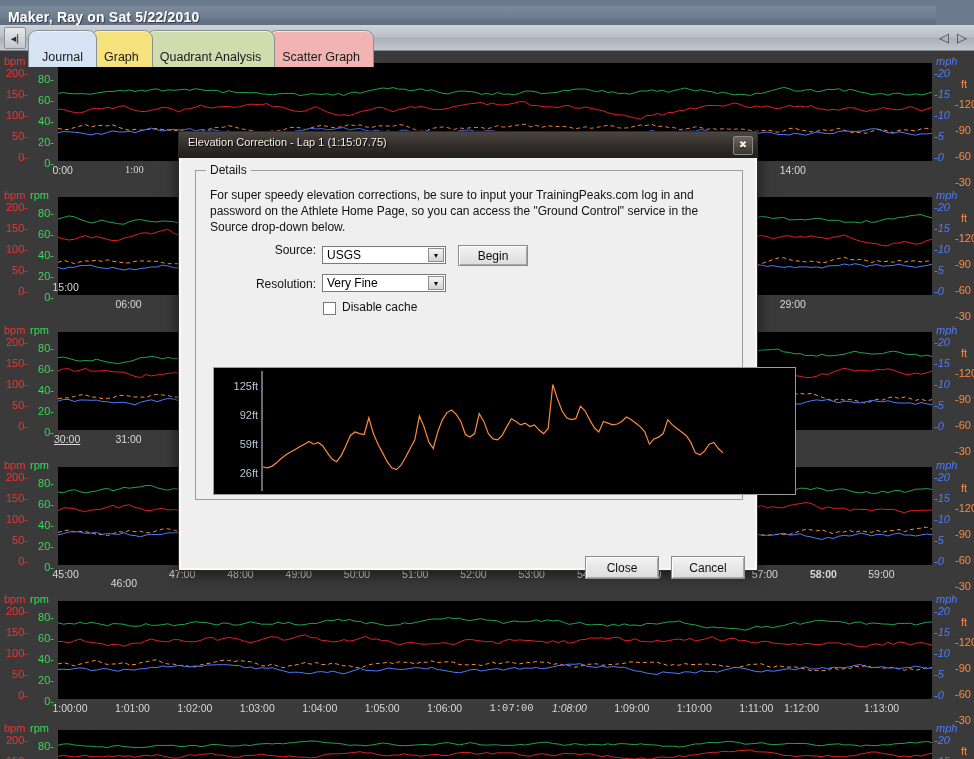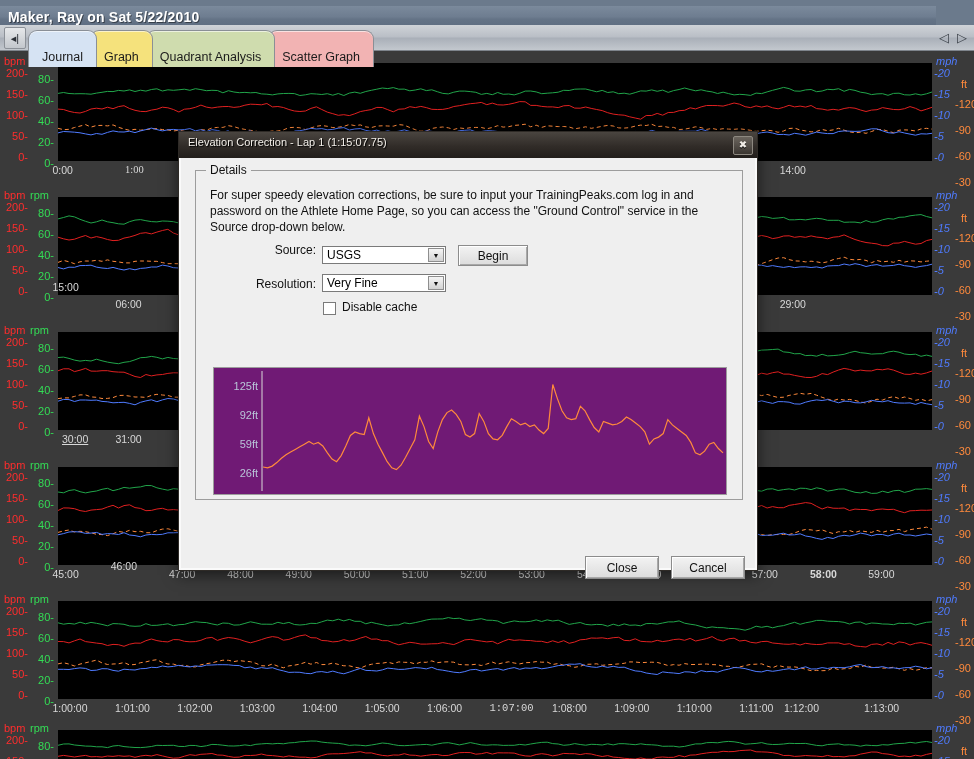--- a/index.html
+++ b/index.html
@@ -147,22 +147,22 @@
     box-shadow:inset 1px 1px 0 #ffffff, inset -1px -1px 0 #a8a8a8;
     font-size:12px;color:#111;text-align:center;
     box-sizing:border-box;
   }
   .cbx{
     position:absolute;width:13px;height:13px;
     background:#fff;border:1px solid #7a7a7a;box-sizing:border-box;
   }
   .cbx-lbl{position:absolute;font-size:12px;color:#111;}
   .elevbox{
-    position:absolute;left:17px;top:196px;width:514px;height:128px;
-    background:#701a75;border:1px solid #9c9c9c;
+    position:absolute;left:17px;top:196px;width:583px;height:128px;
+    background:#000000;border:1px solid #9c9c9c;
     box-sizing:border-box;overflow:hidden;
   }
   .ev-lbl{position:absolute;color:#b9c4d8;font-size:11px;right:0;text-align:right;}
   svg{display:block;}
 </style>
 </head>
 <body>
 
 <div id="app">
 
@@ -288,21 +288,21 @@
           <div class="axis ax-ft" style="left: 955px; top: 76px;">-60</div>
           <div class="axis ax-ft" style="left: 955px; top: 102px;">-30</div>
           <div class="gplot" style="left: 58px; top: 12px; width: 874px; height: 98px;">
             <svg width="874" height="98">
               <polyline points="0.0,25.5 5.5,25.1 11.0,26.4 16.5,28.1 22.0,29.1 27.5,28.4 33.0,29.0 38.5,27.2 44.0,28.8 49.5,30.1 55.0,31.0 60.5,31.7 66.0,30.3 71.5,29.6 77.0,27.8 82.5,25.7 87.9,25.4 93.4,24.4 98.9,25.3 104.4,26.9 109.9,25.4 115.4,26.5 120.9,26.9 126.4,28.1 131.9,26.2 137.4,24.1 142.9,25.0 148.4,26.6 153.9,28.1 159.4,28.3 164.9,26.0 170.4,25.8 175.9,26.7 181.4,26.6 186.9,25.6 192.4,23.8 197.9,24.2 203.4,22.2 208.9,22.8 214.4,22.7 219.9,23.8 225.4,25.2 230.9,25.3 236.4,25.2 241.9,26.8 247.4,25.7 252.9,23.7 258.4,24.7 263.8,24.3 269.3,22.2 274.8,22.8 280.3,23.8 285.8,22.7 291.3,24.1 296.8,23.6 302.3,24.1 307.8,23.4 313.3,24.7 318.8,23.8 324.3,22.3 329.8,23.7 335.3,25.1 340.8,26.8 346.3,26.5 351.8,26.9 357.3,24.6 362.8,23.2 368.3,21.5 373.8,22.5 379.3,23.9 384.8,25.4 390.3,23.9 395.8,22.0 401.3,20.7 406.8,20.5 412.3,22.1 417.8,21.6 423.3,22.1 428.8,21.3 434.3,20.8 439.7,23.2 445.2,22.9 450.7,21.7 456.2,21.6 461.7,22.2 467.2,20.6 472.7,21.9 478.2,23.0 483.7,24.4 489.2,26.3 494.7,24.7 500.2,26.1 505.7,24.7 511.2,23.8 516.7,22.0 522.2,21.8 527.7,22.4 533.2,24.6 538.7,26.1 544.2,27.1 549.7,27.9 555.2,28.9 560.7,28.0 566.2,27.8 571.7,27.9 577.2,26.2 582.7,26.8 588.2,25.6 593.7,24.9 599.2,26.1 604.7,27.5 610.2,27.9 615.6,27.2 621.1,28.5 626.6,26.2 632.1,27.0 637.6,25.0 643.1,26.8 648.6,28.3 654.1,26.0 659.6,25.0 665.1,25.1 670.6,25.9 676.1,23.5 681.6,22.3 687.1,20.5 692.6,19.0 698.1,19.3 703.6,18.1 709.1,17.9 714.6,17.5 720.1,17.1 725.6,19.9 731.1,20.4 736.6,21.8 742.1,21.6 747.6,23.6 753.1,23.3 758.6,24.2 764.1,22.3 769.6,23.9 775.1,23.6 780.6,23.1 786.1,22.3 791.5,20.6 797.0,19.3 802.5,20.7 808.0,21.2 813.5,22.1 819.0,21.8 824.5,21.7 830.0,20.0 835.5,19.2 841.0,20.2 846.5,22.0 852.0,22.6 857.5,22.2 863.0,24.3 868.5,23.1 874.0,24.4" fill="none" stroke="#21a54a" stroke-width="1"></polyline>
               <polyline points="0.0,38.8 5.5,36.8 11.0,36.8 16.5,39.6 22.0,38.2 27.5,36.4 33.0,39.1 38.5,39.2 44.0,38.7 49.5,38.7 55.0,39.7 60.5,40.1 66.0,40.2 71.5,42.3 77.0,44.5 82.5,45.5 87.9,42.5 93.4,43.9 98.9,42.9 104.4,42.5 109.9,41.4 115.4,40.8 120.9,40.9 126.4,39.8 131.9,39.2 137.4,41.7 142.9,40.9 148.4,40.0 153.9,40.5 159.4,41.0 164.9,39.0 170.4,38.6 175.9,39.3 181.4,38.7 186.9,41.3 192.4,42.8 197.9,43.2 203.4,41.3 208.9,41.4 214.4,43.8 219.9,42.9 225.4,45.1 230.9,44.3 236.4,41.8 241.9,39.9 247.4,40.2 252.9,41.6 258.4,42.5 263.8,40.5 269.3,39.7 274.8,39.8 280.3,39.9 285.8,40.5 291.3,39.9 296.8,38.8 302.3,38.6 307.8,38.7 313.3,39.2 318.8,41.7 324.3,39.4 329.8,40.4 335.3,42.0 340.8,39.6 346.3,39.5 351.8,41.2 357.3,41.9 362.8,40.3 368.3,40.1 373.8,39.9 379.3,41.0 384.8,40.9 390.3,39.3 395.8,39.0 401.3,37.8 406.8,38.6 412.3,38.5 417.8,37.5 423.3,39.2 428.8,40.6 434.3,42.6 439.7,43.1 445.2,40.8 450.7,40.8 456.2,42.2 461.7,44.6 467.2,41.9 472.7,42.7 478.2,44.8 483.7,42.6 489.2,41.7 494.7,40.0 500.2,38.0 505.7,38.8 511.2,41.1 516.7,40.9 522.2,38.9 527.7,38.7 533.2,38.0 538.7,38.9 544.2,40.8 549.7,39.1 555.2,39.6 560.7,39.2 566.2,38.6 571.7,40.2 577.2,42.3 582.7,44.2 588.2,45.1 593.7,42.9 599.2,43.2 604.7,41.1 610.2,43.5 615.6,41.0 621.1,41.3 626.6,41.8 632.1,44.3 637.6,43.7 643.1,45.5 648.6,45.5 654.1,47.1 659.6,48.1 665.1,46.6 670.6,43.5 676.1,42.0 681.6,43.0 687.1,41.9 692.6,43.9 698.1,43.3 703.6,41.2 709.1,42.3 714.6,40.7 720.1,39.8 725.6,42.1 731.1,42.1 736.6,43.4 742.1,44.4 747.6,45.4 753.1,45.5 758.6,44.3 764.1,41.6 769.6,42.6 775.1,40.1 780.6,38.0 786.1,36.4 791.5,37.4 797.0,39.0 802.5,38.1 808.0,38.8 813.5,38.9 819.0,37.3 824.5,37.8 830.0,36.8 835.5,38.1 841.0,40.2 846.5,42.2 852.0,42.4 857.5,41.1 863.0,42.2 868.5,40.9 874.0,39.0" fill="none" stroke="#e02020" stroke-width="1"></polyline>
               <polyline points="0.0,66.6 5.5,65.9 11.0,65.9 16.5,64.4 22.0,62.9 27.5,62.9 33.0,64.9 38.5,65.3 44.0,66.5 49.5,66.4 55.0,65.6 60.5,63.5 66.0,63.3 71.5,64.1 77.0,65.0 82.5,65.0 87.9,65.4 93.4,63.4 98.9,62.3 104.4,63.0 109.9,63.5 115.4,65.1 120.9,65.2 126.4,66.6 131.9,64.8 137.4,63.0 142.9,65.0 148.4,64.7 153.9,63.0 159.4,61.5 164.9,62.8 170.4,61.4 175.9,60.5 181.4,60.4 186.9,61.7 192.4,63.8 197.9,64.9 203.4,62.9 208.9,64.3 214.4,66.1 219.9,65.8 225.4,67.1 230.9,67.6 236.4,65.5 241.9,65.2 247.4,63.8 252.9,64.5 258.4,66.6 263.8,66.2 269.3,67.0 274.8,64.8 280.3,62.9 285.8,62.1 291.3,62.3 296.8,64.3 302.3,66.3 307.8,67.9 313.3,69.2 318.8,70.2 324.3,69.7 329.8,67.9 335.3,69.0 340.8,67.7 346.3,69.3 351.8,68.2 357.3,65.9 362.8,64.5 368.3,64.0 373.8,66.1 379.3,67.0 384.8,67.0 390.3,64.8 395.8,64.0 401.3,63.0 406.8,64.1 412.3,65.0 417.8,66.8 423.3,66.4 428.8,65.7 434.3,66.5 439.7,64.4 445.2,65.8 450.7,66.7 456.2,66.4 461.7,66.3 467.2,65.3 472.7,66.9 478.2,68.1 483.7,67.3 489.2,66.8 494.7,65.9 500.2,67.5 505.7,65.3 511.2,64.0 516.7,64.9 522.2,64.3 527.7,66.4 533.2,66.1 538.7,67.0 544.2,65.1 549.7,67.1 555.2,66.2 560.7,64.0 566.2,65.1 571.7,65.3 577.2,64.8 582.7,66.6 588.2,64.5 593.7,65.6 599.2,64.5 604.7,63.9 610.2,62.7 615.6,61.1 621.1,62.9 626.6,63.5 632.1,63.6 637.6,62.9 643.1,64.0 648.6,62.9 654.1,62.7 659.6,61.9 665.1,62.3 670.6,63.8 676.1,64.1 681.6,66.2 687.1,64.4 692.6,62.7 698.1,62.2 703.6,63.6 709.1,62.4 714.6,64.1 720.1,65.5 725.6,65.2 731.1,63.4 736.6,62.4 742.1,61.3 747.6,62.3 753.1,61.4 758.6,63.2 764.1,65.3 769.6,67.1 775.1,68.7 780.6,67.0 786.1,68.1 791.5,67.4 797.0,68.4 802.5,69.9 808.0,71.1 813.5,69.3 819.0,67.2 824.5,68.1 830.0,65.9 835.5,64.6 841.0,66.5 846.5,65.0 852.0,66.5 857.5,68.3 863.0,67.2 868.5,68.9 874.0,67.6" fill="none" stroke="#ff8a3c" stroke-width="1" stroke-dasharray="4 3"></polyline>
               <polyline points="0.0,69.2 5.5,67.4 11.0,67.6 16.5,69.5 22.0,68.0 27.5,68.0 33.0,68.3 38.5,68.1 44.0,69.4 49.5,69.8 55.0,70.8 60.5,70.5 66.0,70.3 71.5,71.4 77.0,72.8 82.5,70.3 87.9,68.9 93.4,67.8 98.9,69.7 104.4,67.9 109.9,66.5 115.4,67.0 120.9,68.6 126.4,67.2 131.9,69.0 137.4,69.4 142.9,67.4 148.4,66.7 153.9,66.0 159.4,67.1 164.9,65.6 170.4,65.8 175.9,66.4 181.4,67.5 186.9,69.1 192.4,69.7 197.9,69.9 203.4,69.2 208.9,68.8 214.4,70.3 219.9,70.9 225.4,68.8 230.9,70.1 236.4,96.0 241.9,70.3 247.4,68.8 252.9,69.9 258.4,71.0 263.8,69.2 269.3,70.8 274.8,72.1 280.3,71.2 285.8,71.3 291.3,96.0 296.8,72.8 302.3,71.5 307.8,71.6 313.3,73.1 318.8,73.5 324.3,74.5 329.8,73.1 335.3,72.8 340.8,71.9 346.3,70.0 351.8,68.9 357.3,68.9 362.8,70.7 368.3,69.6 373.8,69.0 379.3,68.3 384.8,68.5 390.3,67.0 395.8,66.2 401.3,67.3 406.8,66.6 412.3,67.1 417.8,68.4 423.3,96.0 428.8,69.2 434.3,70.9 439.7,69.4 445.2,67.9 450.7,68.7 456.2,67.9 461.7,67.0 467.2,68.1 472.7,68.9 478.2,69.1 483.7,69.9 489.2,68.5 494.7,67.5 500.2,96.0 505.7,68.4 511.2,70.1 516.7,69.3 522.2,69.8 527.7,96.0 533.2,67.0 538.7,66.4 544.2,67.0 549.7,67.5 555.2,68.5 560.7,67.9 566.2,68.3 571.7,67.0 577.2,65.7 582.7,65.0 588.2,66.1 593.7,68.3 599.2,69.2 604.7,68.3 610.2,69.7 615.6,69.2 621.1,70.1 626.6,68.3 632.1,67.9 637.6,68.6 643.1,69.1 648.6,70.9 654.1,71.1 659.6,72.4 665.1,72.3 670.6,72.8 676.1,71.2 681.6,70.6 687.1,70.9 692.6,71.2 698.1,70.2 703.6,68.8 709.1,70.2 714.6,71.4 720.1,69.6 725.6,69.7 731.1,70.2 736.6,71.9 742.1,72.1 747.6,70.2 753.1,68.8 758.6,67.9 764.1,68.5 769.6,67.6 775.1,69.2 780.6,70.8 786.1,69.2 791.5,69.4 797.0,70.7 802.5,70.9 808.0,69.9 813.5,68.3 819.0,69.3 824.5,69.8 830.0,68.7 835.5,70.4 841.0,71.0 846.5,71.1 852.0,70.9 857.5,72.4 863.0,70.5 868.5,71.8 874.0,72.7" fill="none" stroke="#4f7bff" stroke-width="1"></polyline>
             </svg>
           </div>
-          <div class="tlabel" style="left: 62px; top: 113px; text-decoration: underline;">30:00</div>
+          <div class="tlabel" style="left: 54px; top: 113px; text-decoration: underline;">30:00</div>
           <div class="tlabel" style="left: 115.416px; top: 113px;">31:00</div>
           <div class="tlabel" style="left: 178.344px; top: 113px;">42:00</div>
           <div class="tlabel" style="left: 653.8px; top: 113px;">43:00</div>
           <div class="tlabel" style="left: 716.728px; top: 113px;">44:00</div>
         </div>
         <div class="grow" style="top: 404px; height: 134px;">
           <div class="axis ax-hdr ax-bpm" style="left: 4px; top: 4px;">bpm</div>
           <div class="axis ax-hdr ax-rpm" style="left: 30px; top: 4px;">rpm</div>
           <div class="axis ax-hdr ax-mph" style="left: 936px; top: 4px;">mph</div>
           <div class="axis ax-hdr ax-ft" style="left: 961px; top: 4px;">ft</div>
@@ -327,21 +327,21 @@
           <div class="axis ax-ft" style="left: 955px; top: 102px;">-30</div>
           <div class="gplot" style="left: 58px; top: 12px; width: 874px; height: 98px;">
             <svg width="874" height="98">
               <polyline points="0.0,25.0 5.5,25.8 11.0,23.5 16.5,22.7 22.0,24.7 27.5,25.9 33.0,24.8 38.5,24.0 44.0,22.3 49.5,21.3 55.0,23.7 60.5,22.3 66.0,20.4 71.5,21.2 77.0,20.4 82.5,19.9 87.9,18.5 93.4,18.6 98.9,20.8 104.4,22.1 109.9,23.2 115.4,21.7 120.9,22.2 126.4,23.8 131.9,21.6 137.4,21.4 142.9,21.8 148.4,22.8 153.9,23.1 159.4,21.8 164.9,21.4 170.4,21.0 175.9,20.7 181.4,20.4 186.9,22.5 192.4,23.6 197.9,25.2 203.4,23.6 208.9,21.6 214.4,20.8 219.9,19.3 225.4,20.5 230.9,21.2 236.4,22.2 241.9,24.4 247.4,22.5 252.9,21.4 258.4,23.6 263.8,22.7 269.3,24.2 274.8,23.7 280.3,21.7 285.8,20.2 291.3,20.7 296.8,22.7 302.3,23.0 307.8,24.0 313.3,25.8 318.8,24.4 324.3,25.5 329.8,26.4 335.3,27.4 340.8,25.7 346.3,24.0 351.8,25.6 357.3,24.6 362.8,26.4 368.3,24.5 373.8,24.9 379.3,25.0 384.8,22.8 390.3,21.7 395.8,23.4 401.3,22.5 406.8,22.8 412.3,23.0 417.8,21.7 423.3,23.2 428.8,24.9 434.3,25.7 439.7,23.5 445.2,24.2 450.7,26.2 456.2,27.3 461.7,26.3 467.2,25.0 472.7,25.4 478.2,26.8 483.7,28.5 489.2,26.0 494.7,24.3 500.2,24.0 505.7,26.0 511.2,26.0 516.7,26.3 522.2,27.8 527.7,25.6 533.2,27.3 538.7,26.8 544.2,26.8 549.7,26.9 555.2,27.9 560.7,27.7 566.2,26.2 571.7,24.4 577.2,23.7 582.7,21.8 588.2,23.3 593.7,22.7 599.2,21.8 604.7,21.8 610.2,20.2 615.6,20.5 621.1,19.1 626.6,20.6 632.1,19.0 637.6,18.3 643.1,17.1 648.6,19.6 654.1,21.2 659.6,21.6 665.1,22.3 670.6,23.0 676.1,23.1 681.6,22.3 687.1,23.4 692.6,25.0 698.1,23.4 703.6,24.2 709.1,22.1 714.6,21.8 720.1,23.5 725.6,22.6 731.1,21.9 736.6,23.0 742.1,21.2 747.6,21.4 753.1,22.6 758.6,20.8 764.1,21.9 769.6,24.1 775.1,23.2 780.6,22.1 786.1,22.0 791.5,23.7 797.0,25.3 802.5,25.9 808.0,24.6 813.5,26.4 819.0,26.2 824.5,24.2 830.0,25.6 835.5,23.8 841.0,23.3 846.5,25.4 852.0,24.1 857.5,22.2 863.0,22.1 868.5,21.6 874.0,22.4" fill="none" stroke="#21a54a" stroke-width="1"></polyline>
               <polyline points="0.0,43.5 5.5,40.9 11.0,41.0 16.5,41.7 22.0,43.6 27.5,44.5 33.0,43.1 38.5,42.6 44.0,42.1 49.5,40.0 55.0,38.3 60.5,41.0 66.0,38.6 71.5,37.8 77.0,40.6 82.5,41.4 87.9,43.7 93.4,43.4 98.9,42.0 104.4,41.3 109.9,43.0 115.4,42.6 120.9,43.1 126.4,45.0 131.9,46.2 137.4,45.6 142.9,43.0 148.4,44.0 153.9,42.9 159.4,43.8 164.9,42.3 170.4,40.4 175.9,40.7 181.4,40.5 186.9,40.3 192.4,41.4 197.9,42.9 203.4,44.8 208.9,44.2 214.4,45.2 219.9,45.4 225.4,46.9 230.9,46.2 236.4,47.9 241.9,46.6 247.4,45.4 252.9,45.2 258.4,47.1 263.8,47.3 269.3,46.5 274.8,46.8 280.3,47.0 285.8,44.8 291.3,42.1 296.8,39.7 302.3,41.5 307.8,42.4 313.3,41.0 318.8,42.5 324.3,42.9 329.8,40.5 335.3,40.1 340.8,39.1 346.3,37.0 351.8,36.2 357.3,36.3 362.8,38.2 368.3,36.5 373.8,35.3 379.3,38.6 384.8,41.0 390.3,40.8 395.8,39.1 401.3,39.0 406.8,39.5 412.3,39.6 417.8,41.0 423.3,40.7 428.8,38.5 434.3,36.8 439.7,35.8 445.2,38.0 450.7,37.6 456.2,37.3 461.7,36.1 467.2,37.9 472.7,38.5 478.2,38.8 483.7,38.7 489.2,39.0 494.7,38.1 500.2,36.9 505.7,39.8 511.2,41.9 516.7,40.5 522.2,39.1 527.7,39.2 533.2,39.3 538.7,39.2 544.2,41.2 549.7,42.5 555.2,44.1 560.7,44.6 566.2,42.4 571.7,41.2 577.2,40.5 582.7,39.0 588.2,37.6 593.7,38.3 599.2,38.9 604.7,38.8 610.2,40.5 615.6,40.7 621.1,38.7 626.6,37.5 632.1,38.4 637.6,40.8 643.1,41.9 648.6,42.3 654.1,40.2 659.6,38.5 665.1,40.0 670.6,38.3 676.1,36.5 681.6,35.6 687.1,38.8 692.6,39.1 698.1,40.3 703.6,38.5 709.1,41.0 714.6,39.6 720.1,40.7 725.6,40.7 731.1,38.4 736.6,37.5 742.1,36.6 747.6,35.6 753.1,36.3 758.6,39.3 764.1,42.0 769.6,40.0 775.1,41.2 780.6,41.3 786.1,41.0 791.5,43.5 797.0,42.1 802.5,42.5 808.0,42.5 813.5,43.7 819.0,42.4 824.5,42.0 830.0,42.6 835.5,42.3 841.0,44.2 846.5,45.7 852.0,43.8 857.5,43.6 863.0,43.2 868.5,43.3 874.0,43.0" fill="none" stroke="#e02020" stroke-width="1"></polyline>
               <polyline points="0.0,65.4 5.5,63.9 11.0,63.0 16.5,65.0 22.0,64.3 27.5,64.7 33.0,65.8 38.5,67.3 44.0,67.6 49.5,68.6 55.0,66.8 60.5,64.4 66.0,65.4 71.5,63.3 77.0,64.7 82.5,64.3 87.9,65.7 93.4,65.8 98.9,63.6 104.4,62.1 109.9,61.8 115.4,63.1 120.9,64.3 126.4,65.6 131.9,65.8 137.4,65.4 142.9,63.4 148.4,65.6 153.9,64.9 159.4,63.2 164.9,62.8 170.4,65.0 175.9,66.3 181.4,67.9 186.9,67.6 192.4,65.7 197.9,64.8 203.4,66.3 208.9,65.0 214.4,65.6 219.9,65.3 225.4,66.4 230.9,64.6 236.4,66.3 241.9,64.6 247.4,62.6 252.9,64.6 258.4,66.3 263.8,64.6 269.3,66.0 274.8,66.8 280.3,68.5 285.8,67.2 291.3,66.3 296.8,66.2 302.3,66.7 307.8,66.0 313.3,67.2 318.8,66.9 324.3,66.0 329.8,66.2 335.3,64.3 340.8,63.5 346.3,65.3 351.8,64.0 357.3,62.7 362.8,61.0 368.3,63.6 373.8,65.3 379.3,65.5 384.8,64.6 390.3,64.1 395.8,62.6 401.3,61.2 406.8,61.0 412.3,61.9 417.8,61.5 423.3,61.8 428.8,62.2 434.3,61.4 439.7,62.4 445.2,61.8 450.7,61.9 456.2,61.4 461.7,63.0 467.2,61.9 472.7,60.7 478.2,62.6 483.7,62.7 489.2,62.7 494.7,62.4 500.2,63.3 505.7,63.0 511.2,64.8 516.7,64.4 522.2,66.5 527.7,65.7 533.2,64.4 538.7,64.8 544.2,63.7 549.7,64.6 555.2,65.4 560.7,67.0 566.2,66.5 571.7,67.6 577.2,67.1 582.7,67.9 588.2,68.5 593.7,69.6 599.2,67.3 604.7,68.5 610.2,69.3 615.6,70.3 621.1,70.5 626.6,69.3 632.1,70.3 637.6,69.3 643.1,67.3 648.6,66.9 654.1,68.2 659.6,69.3 665.1,69.8 670.6,70.1 676.1,67.8 681.6,69.1 687.1,67.3 692.6,67.1 698.1,65.7 703.6,67.5 709.1,68.6 714.6,67.5 720.1,67.6 725.6,67.3 731.1,67.5 736.6,66.0 742.1,63.8 747.6,62.5 753.1,62.9 758.6,63.8 764.1,62.9 769.6,64.9 775.1,66.5 780.6,64.7 786.1,64.9 791.5,63.5 797.0,65.4 802.5,63.8 808.0,64.6 813.5,65.4 819.0,63.3 824.5,65.3 830.0,63.7 835.5,63.5 841.0,62.4 846.5,64.7 852.0,62.7 857.5,61.8 863.0,61.1 868.5,60.1 874.0,62.2" fill="none" stroke="#ff8a3c" stroke-width="1" stroke-dasharray="4 3"></polyline>
               <polyline points="0.0,67.8 5.5,66.6 11.0,65.0 16.5,64.7 22.0,65.0 27.5,66.4 33.0,66.1 38.5,65.4 44.0,67.4 49.5,66.6 55.0,66.8 60.5,67.5 66.0,65.7 71.5,68.0 77.0,68.6 82.5,69.8 87.9,68.0 93.4,67.4 98.9,67.7 104.4,67.3 109.9,65.8 115.4,65.8 120.9,65.6 126.4,64.7 131.9,65.0 137.4,63.7 142.9,63.4 148.4,63.2 153.9,63.2 159.4,63.8 164.9,65.6 170.4,65.4 175.9,64.2 181.4,63.8 186.9,63.4 192.4,66.0 197.9,66.2 203.4,64.7 208.9,64.7 214.4,66.3 219.9,67.4 225.4,66.0 230.9,68.3 236.4,69.0 241.9,67.2 247.4,67.9 252.9,66.2 258.4,66.9 263.8,68.3 269.3,70.0 274.8,68.0 280.3,67.3 285.8,68.6 291.3,69.6 296.8,70.8 302.3,68.9 307.8,70.3 313.3,71.5 318.8,69.9 324.3,68.3 329.8,68.9 335.3,66.9 340.8,68.3 346.3,66.6 351.8,65.2 357.3,65.2 362.8,65.3 368.3,65.0 373.8,64.2 379.3,65.5 384.8,64.5 390.3,66.8 395.8,67.6 401.3,69.0 406.8,68.1 412.3,66.5 417.8,65.7 423.3,66.0 428.8,66.6 434.3,67.5 439.7,65.9 445.2,65.7 450.7,66.0 456.2,64.7 461.7,65.5 467.2,65.4 472.7,66.6 478.2,65.4 483.7,66.2 489.2,67.2 494.7,67.3 500.2,67.5 505.7,69.4 511.2,71.0 516.7,72.1 522.2,70.4 527.7,70.2 533.2,70.4 538.7,69.1 544.2,68.1 549.7,96.0 555.2,71.2 560.7,69.7 566.2,71.4 571.7,72.3 577.2,73.4 582.7,72.0 588.2,73.3 593.7,73.9 599.2,73.3 604.7,74.2 610.2,71.7 615.6,70.7 621.1,70.9 626.6,71.1 632.1,68.9 637.6,70.5 643.1,69.4 648.6,68.1 654.1,69.6 659.6,70.0 665.1,69.1 670.6,68.6 676.1,67.7 681.6,66.1 687.1,65.0 692.6,65.6 698.1,66.5 703.6,68.6 709.1,68.2 714.6,68.2 720.1,67.1 725.6,66.2 731.1,68.0 736.6,67.8 742.1,66.8 747.6,69.0 753.1,69.9 758.6,71.4 764.1,72.4 769.6,70.4 775.1,71.5 780.6,69.3 786.1,68.3 791.5,69.0 797.0,67.8 802.5,66.1 808.0,67.1 813.5,68.8 819.0,67.4 824.5,67.5 830.0,69.0 835.5,67.1 841.0,66.2 846.5,68.1 852.0,68.0 857.5,69.0 863.0,68.0 868.5,67.0 874.0,67.8" fill="none" stroke="#4f7bff" stroke-width="1"></polyline>
             </svg>
           </div>
           <div class="tlabel" style="left: 52.488px; top: 113px;">45:00</div>
-          <div class="tlabel" style="left: 110.755px; top: 105px;">46:00</div>
+          <div class="tlabel" style="left: 110.755px; top: 122px;">46:00</div>
           <div class="tlabel" style="left: 169.021px; top: 113px;">47:00</div>
           <div class="tlabel" style="left: 227.288px; top: 113px;">48:00</div>
           <div class="tlabel" style="left: 285.555px; top: 113px;">49:00</div>
           <div class="tlabel" style="left: 343.821px; top: 113px;">50:00</div>
           <div class="tlabel" style="left: 402.088px; top: 113px;">51:00</div>
           <div class="tlabel" style="left: 460.355px; top: 113px;">52:00</div>
           <div class="tlabel" style="left: 518.621px; top: 113px;">53:00</div>
           <div class="tlabel" style="left: 576.888px; top: 113px;">54:00</div>
           <div class="tlabel" style="left: 635.155px; top: 113px;">55:00</div>
           <div class="tlabel" style="left: 693.421px; top: 113px;">56:00</div>
@@ -382,21 +382,21 @@
             </svg>
           </div>
           <div class="tlabel" style="left: 52.488px; top: 113px;">1:00:00</div>
           <div class="tlabel" style="left: 114.917px; top: 113px;">1:01:00</div>
           <div class="tlabel" style="left: 177.345px; top: 113px;">1:02:00</div>
           <div class="tlabel" style="left: 239.774px; top: 113px;">1:03:00</div>
           <div class="tlabel" style="left: 302.202px; top: 113px;">1:04:00</div>
           <div class="tlabel" style="left: 364.631px; top: 113px;">1:05:00</div>
           <div class="tlabel" style="left: 427.059px; top: 113px;">1:06:00</div>
           <div class="tlabel" style="left: 489.488px; top: 113px; font-family: Liberation Mono, monospace;">1:07:00</div>
-          <div class="tlabel" style="left: 551.917px; top: 113px;">1:08:00</div>
+          <div class="tlabel" style="left: 551.917px; top: 113px; font-style: italic;">1:08:00</div>
           <div class="tlabel" style="left: 614.345px; top: 113px;">1:09:00</div>
           <div class="tlabel" style="left: 676.774px; top: 113px;">1:10:00</div>
           <div class="tlabel" style="left: 739.202px; top: 113px;">1:11:00</div>
           <div class="tlabel" style="left: 784px; top: 113px;">1:12:00</div>
           <div class="tlabel" style="left: 864.059px; top: 113px;">1:13:00</div>
         </div>
         <div class="grow" style="top: 667px; height: 92px;">
           <div class="axis ax-hdr ax-bpm" style="left: 4px; top: 4px;">bpm</div>
           <div class="axis ax-hdr ax-rpm" style="left: 30px; top: 4px;">rpm</div>
           <div class="axis ax-hdr ax-mph" style="left: 936px; top: 4px;">mph</div>

